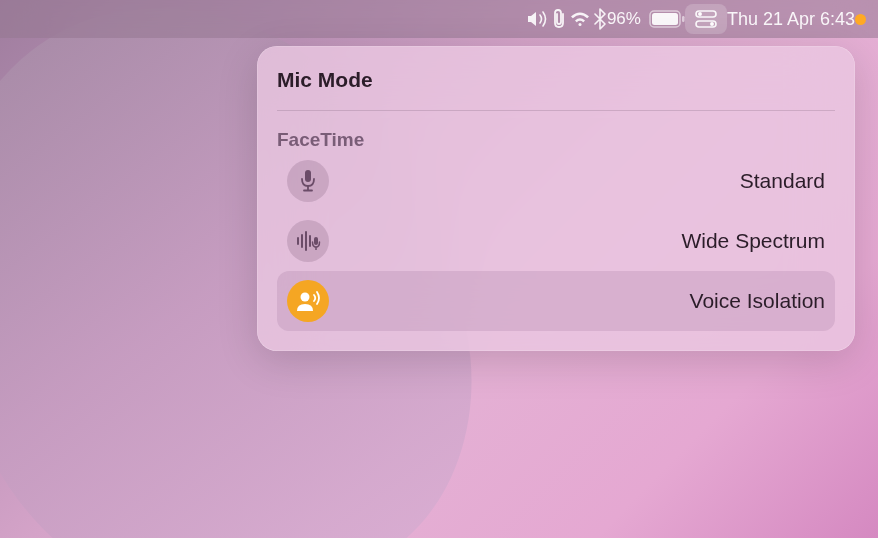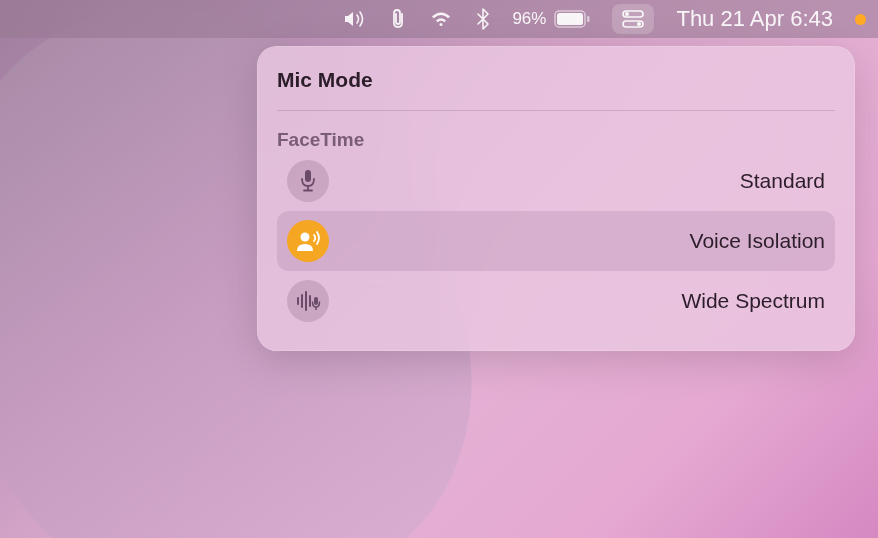--- a/index.html
+++ b/index.html
@@ -31,21 +31,20 @@
     
     .menubar {
       position: relative;
       height: 38px;
       background: rgba(150, 120, 145, 0.55);
       backdrop-filter: blur(20px);
       display: flex;
       align-items: center;
       justify-content: flex-end;
       padding-right: 12px;
-      gap: 22px;
       z-index: 10;
     }
     
     .menubar-icon {
       color: rgba(255, 255, 255, 0.9);
       display: flex;
       align-items: center;
       justify-content: center;
       height: 100%;
     }
@@ -64,21 +63,21 @@
       border-radius: 8px;
       padding: 5px 10px;
       display: flex;
       align-items: center;
       justify-content: center;
       height: 30px;
     }
     
     .datetime {
       color: rgba(255, 255, 255, 0.92);
-      font-size: 22px;
+      font-size: 18px;
       font-weight: 400;
     }
     
     .status-dot {
       width: 11px;
       height: 11px;
       background: #ffa924;
       border-radius: 50%;
     }
     
@@ -217,41 +216,41 @@
   <div class="option-row">
     <div class="option-icon default">
       <svg width="20" height="24" viewBox="0 0 20 24" fill="#6b4c68">
         <rect x="7" y="1" width="6" height="12" rx="3"></rect>
         <path d="M4 10 Q4 17 10 17 Q16 17 16 10" fill="none" stroke="#6b4c68" stroke-width="1.8" stroke-linecap="round"></path>
         <line x1="10" y1="17" x2="10" y2="21" stroke="#6b4c68" stroke-width="1.8"></line>
         <line x1="6" y1="21.5" x2="14" y2="21.5" stroke="#6b4c68" stroke-width="1.8" stroke-linecap="round"></line>
       </svg>
     </div>
     <span class="option-label">Standard</span>
-  </div>
-
-  <div class="option-row selected">
-    <div class="option-icon active">
-      <svg width="28" height="24" viewBox="0 0 28 24" fill="#ffffff">
-        <circle cx="11" cy="8" r="4.5"></circle>
-        <path d="M3 22 Q3 15 11 15 Q19 15 19 22 Z"></path>
-        <path d="M20 6 Q22.5 9 20 12" fill="none" stroke="#ffffff" stroke-width="1.8" stroke-linecap="round"></path>
-        <path d="M23 3 Q27 9 23 15" fill="none" stroke="#ffffff" stroke-width="1.8" stroke-linecap="round"></path>
-      </svg>
-    </div>
-    <span class="option-label">Voice Isolation</span>
   </div>
 
   <div class="option-row">
     <div class="option-icon default">
       <svg width="26" height="22" viewBox="0 0 26 22">
         <line x1="3" y1="8" x2="3" y2="14" stroke="#6b4c68" stroke-width="2" stroke-linecap="round"></line>
         <line x1="7" y1="5" x2="7" y2="17" stroke="#6b4c68" stroke-width="2" stroke-linecap="round"></line>
         <line x1="11" y1="2" x2="11" y2="20" stroke="#6b4c68" stroke-width="2" stroke-linecap="round"></line>
         <line x1="15" y1="6" x2="15" y2="16" stroke="#6b4c68" stroke-width="2" stroke-linecap="round"></line>
         <rect x="19" y="7" width="4" height="8" rx="2" fill="#6b4c68"></rect>
         <path d="M17.5 12 Q17.5 17 21 17 Q24.5 17 24.5 12" fill="none" stroke="#6b4c68" stroke-width="1.5" stroke-linecap="round"></path>
         <line x1="21" y1="17" x2="21" y2="20" stroke="#6b4c68" stroke-width="1.5"></line>
       </svg>
     </div>
     <span class="option-label">Wide Spectrum</span>
   </div>
+
+  <div class="option-row selected">
+    <div class="option-icon active">
+      <svg width="28" height="24" viewBox="0 0 28 24" fill="#ffffff">
+        <circle cx="11" cy="8" r="4.5"></circle>
+        <path d="M3 22 Q3 15 11 15 Q19 15 19 22 Z"></path>
+        <path d="M20 6 Q22.5 9 20 12" fill="none" stroke="#ffffff" stroke-width="1.8" stroke-linecap="round"></path>
+        <path d="M23 3 Q27 9 23 15" fill="none" stroke="#ffffff" stroke-width="1.8" stroke-linecap="round"></path>
+      </svg>
+    </div>
+    <span class="option-label">Voice Isolation</span>
+  </div>
 </div>
 
 </body></html>

